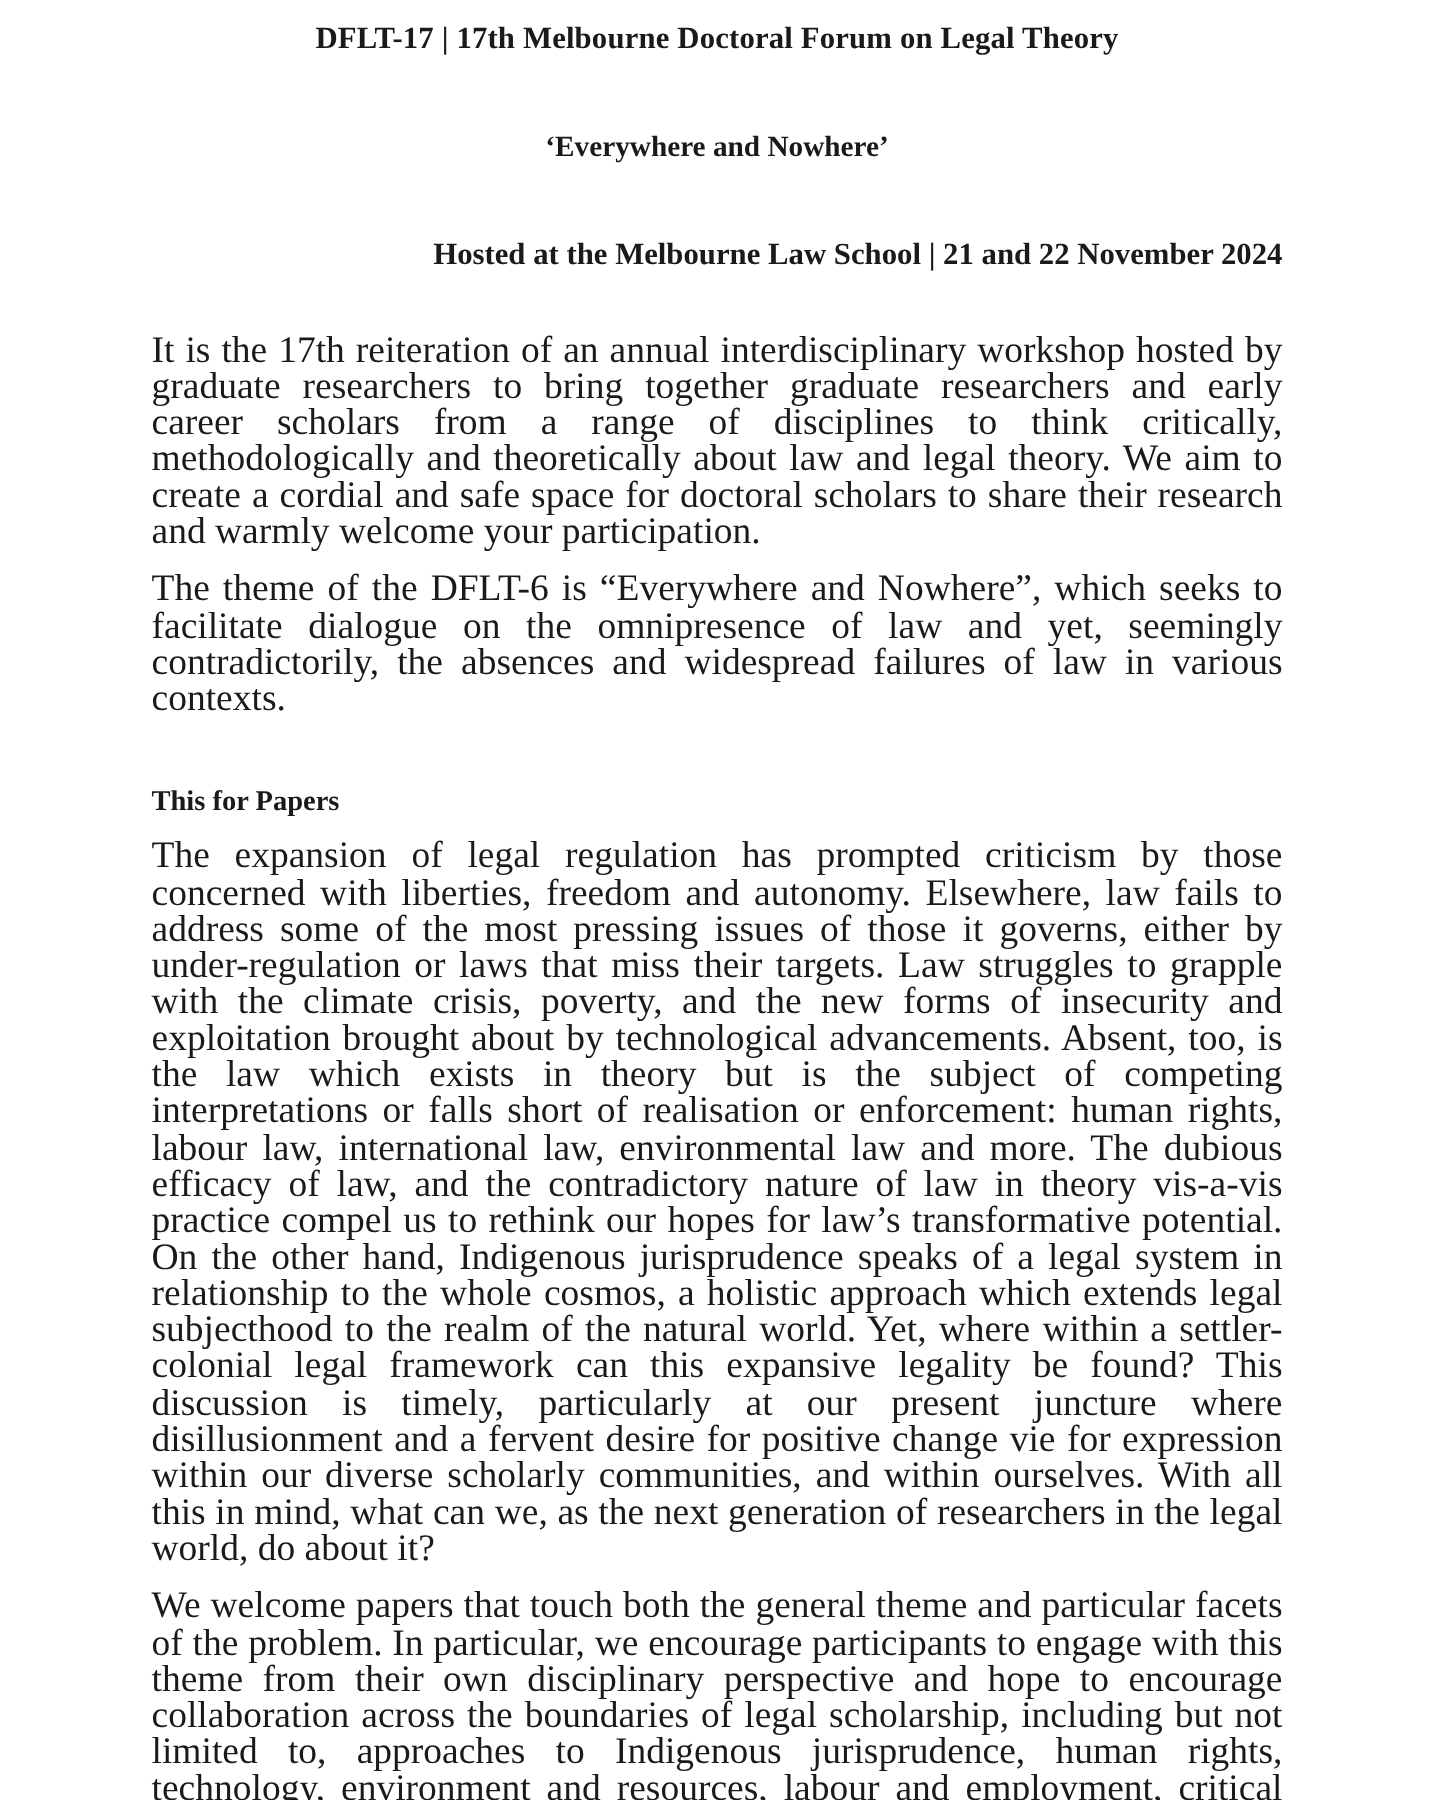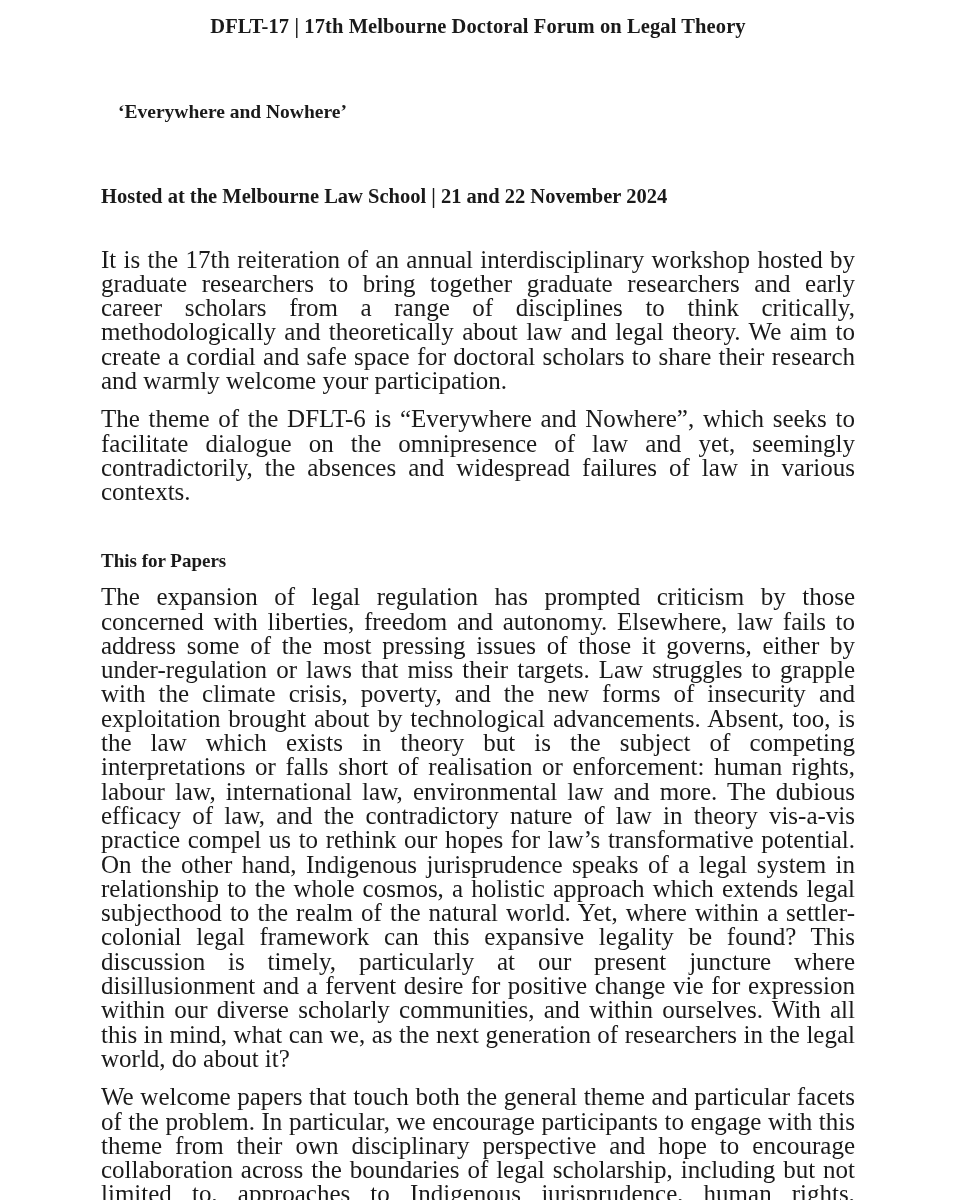--- a/index.html
+++ b/index.html
@@ -38,29 +38,30 @@
   }
   .doc-title {
     text-align: center;
     font-weight: bold;
     font-size: 20.5px;
     line-height: 1.2;
     letter-spacing: 0.1px;
     margin: 0;
   }
   .doc-theme {
+    text-align: center;
     font-weight: bold;
     font-size: 19.5px;
     line-height: 1.2;
-    margin: 17px;
+    margin: 4px;
     padding-top: 44px;
     font-family: Liberation Serif, serif;
   }
   .doc-venue {
-    text-align: left;
+    text-align: right;
     font-weight: bold;
     font-size: 20.5px;
     line-height: 1.2;
     margin: 0;
     padding-top: 44px;
   }
 
   
   .section {
     padding-top: 39px;

